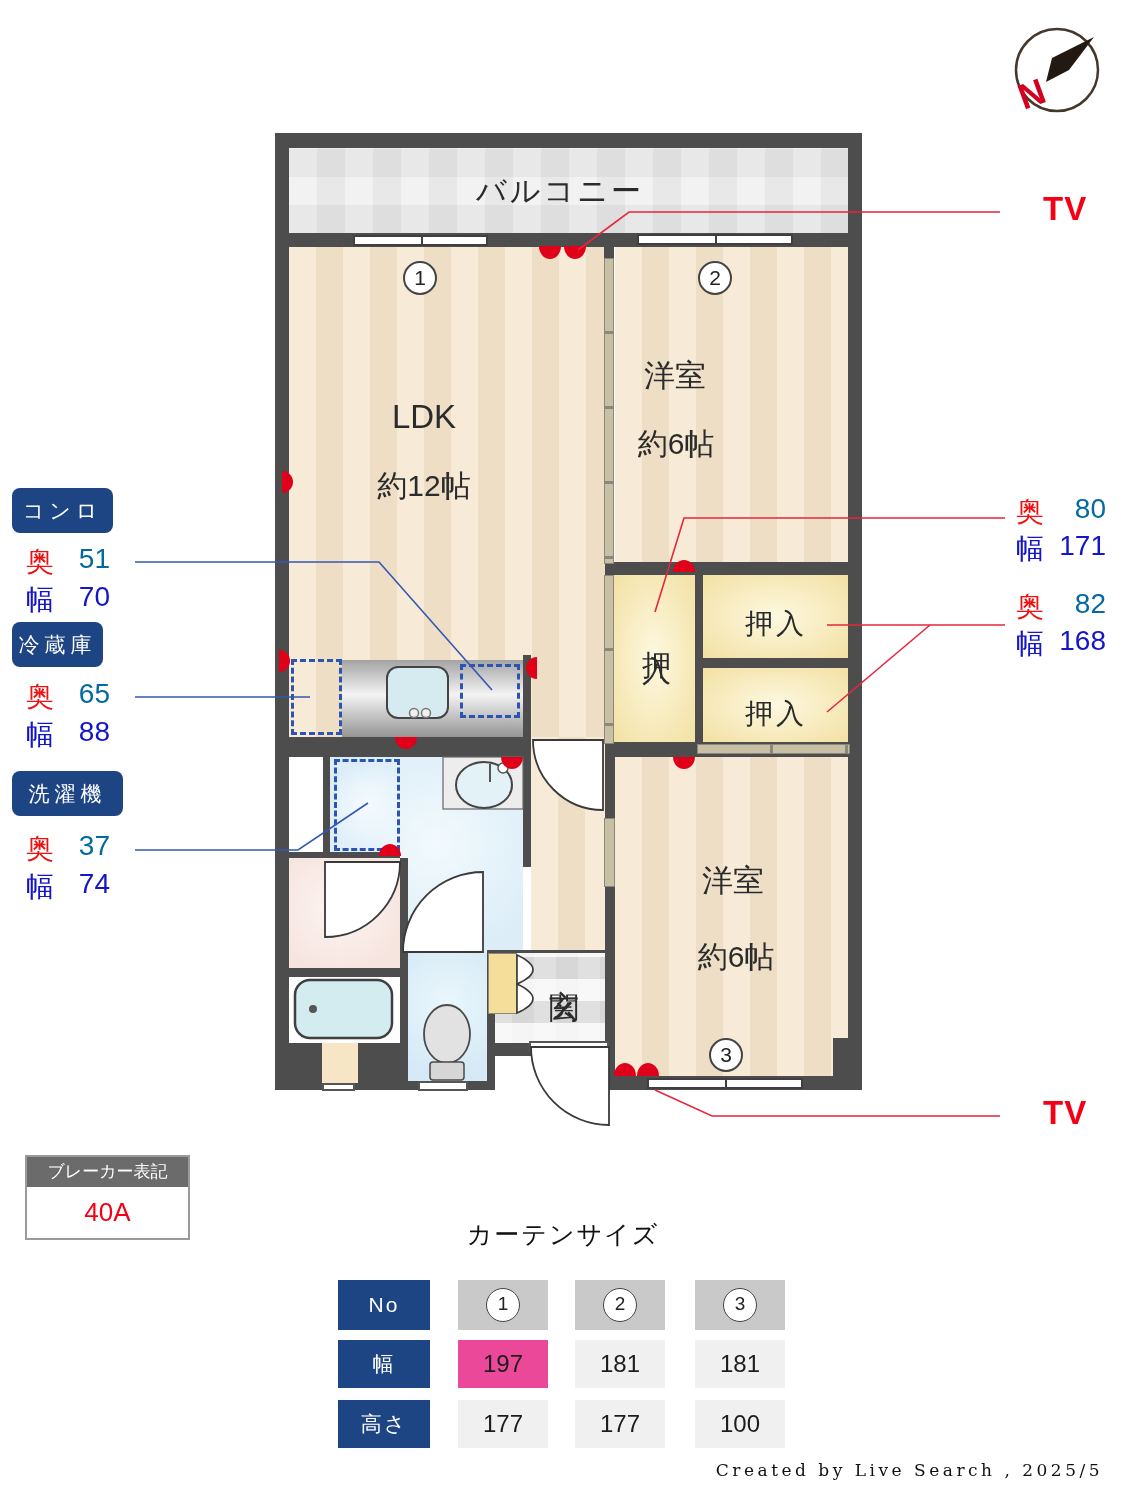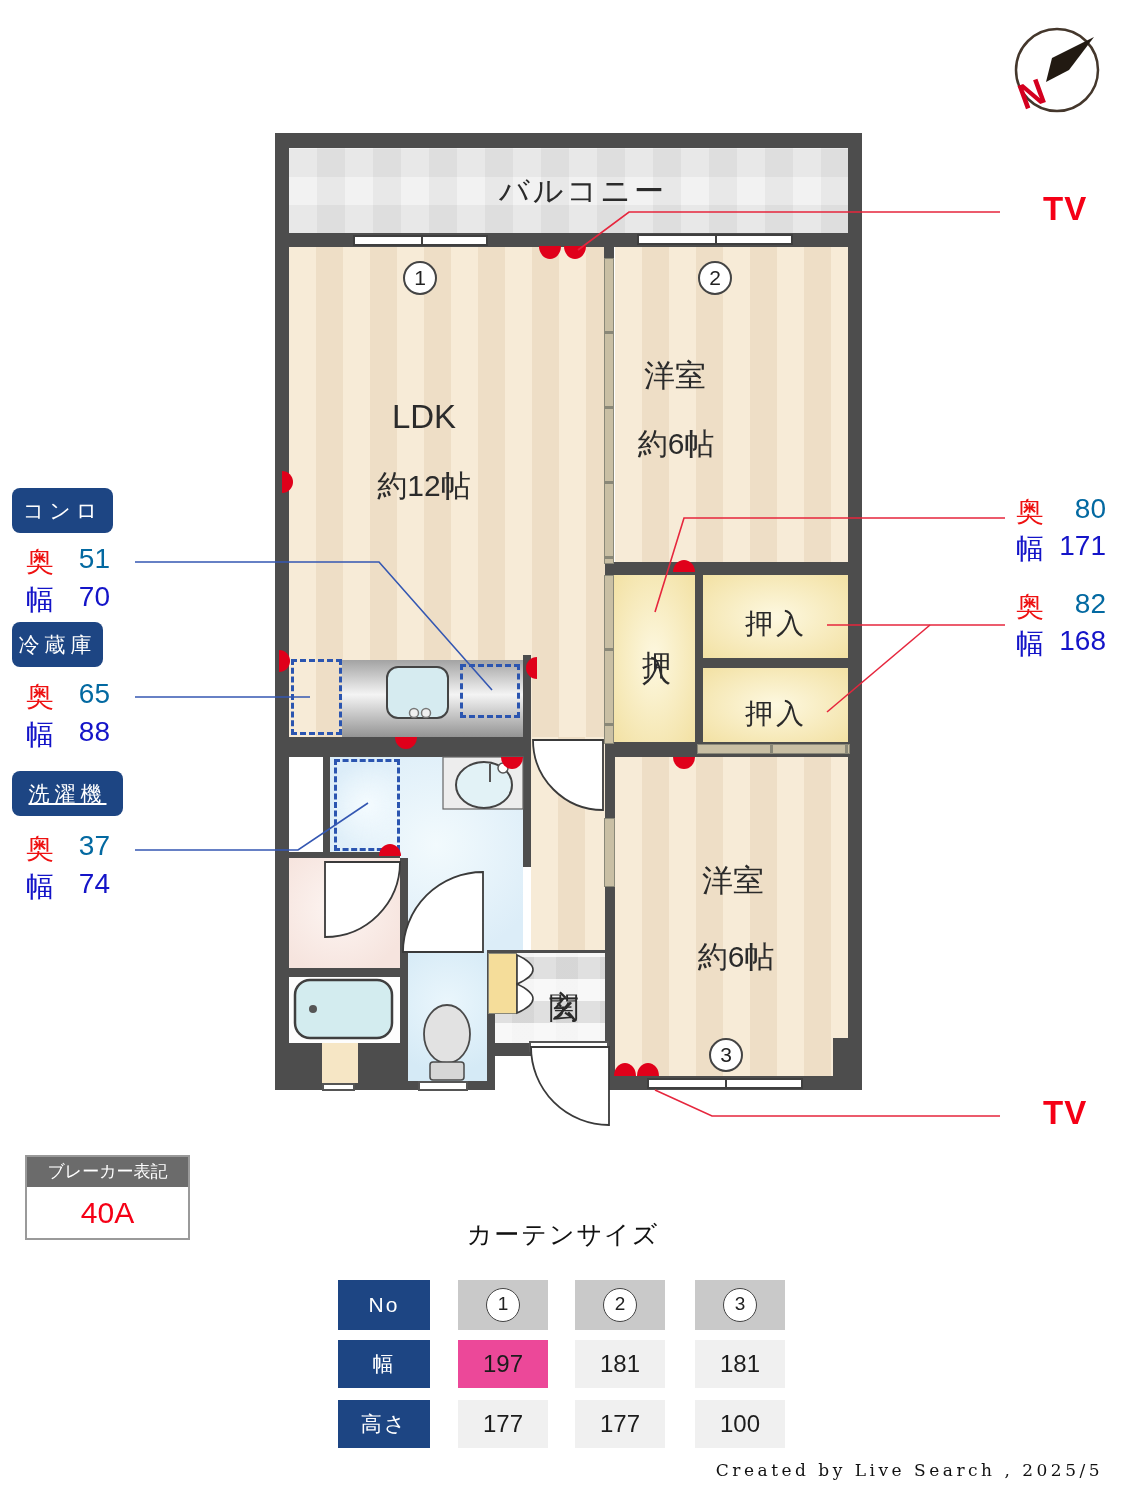--- a/index.html
+++ b/index.html
@@ -174,21 +174,21 @@
       <polyline points="135,850 298,850 368,803"></polyline>
     </g>
 
     <g>
       <circle cx="1057" cy="70" r="41" fill="#fff" stroke="#44372c" stroke-width="2.5"></circle>
       <path d="M1094,37 L1052,58 L1046,82 L1069,70 Z" fill="#221a12"></path>
       <text x="1018" y="106" font-size="36" font-weight="bold" fill="#d4001f" font-family="Liberation Sans, sans-serif" transform="rotate(-20 1032 92)">N</text>
     </g>
   </svg>
 
-  <div class="txt center" style="left:560px;top:171px;font-size:30px;letter-spacing:3px;margin-left:23px;">バルコニー</div>
+  <div class="txt center" style="left:560px;top:171px;font-size:30px;letter-spacing:3px;">バルコニー</div>
 
   <div class="circno" style="left:403px;top:261px;">1</div>
   <div class="txt center" style="left:424px;top:398px;font-size:33px;">LDK</div>
   <div class="txt center" style="left:424px;top:466px;font-size:30px;">約12帖</div>
 
   <div class="circno" style="left:698px;top:261px;">2</div>
   <div class="txt center" style="left:675px;top:355px;font-size:31px;">洋室</div>
   <div class="txt center" style="left:676px;top:424px;font-size:30px;">約6帖</div>
 
   <div class="txt vtext" style="left:637px;top:628px;font-size:29px;">押入</div>
@@ -217,21 +217,21 @@
   <div class="bluebox" style="left:12px;top:622px;width:91px;height:45px;line-height:45px;">冷蔵庫</div>
   <div class="dimrow" style="left:26px;top:678px;">
     <span class="k">奥</span>
     <span class="v">65</span>
   </div>
   <div class="dimrow blue" style="left:26px;top:716px;">
     <span class="k">幅</span>
     <span class="v">88</span>
   </div>
 
-  <div class="bluebox" style="left:12px;top:771px;width:111px;height:45px;line-height:45px;text-decoration:underline;">洗濯機</div>
+  <div class="bluebox" style="left:12px;top:771px;width:111px;height:45px;line-height:45px;">洗濯機</div>
   <div class="dimrow" style="left:26px;top:830px;">
     <span class="k">奥</span>
     <span class="v">37</span>
   </div>
   <div class="dimrow blue" style="left:26px;top:868px;">
     <span class="k">幅</span>
     <span class="v">74</span>
   </div>
 
   <div class="dimrow" style="left:1016px;top:493px;width:90px;">
@@ -246,21 +246,21 @@
     <span class="k">奥</span>
     <span class="v">82</span>
   </div>
   <div class="dimrow blue" style="left:1016px;top:625px;width:90px;">
     <span class="k">幅</span>
     <span class="v">168</span>
   </div>
 
   <div class="abs" style="left:25px;top:1155px;width:165px;height:85px;z-index:6;border:2px solid #9a9a9a;box-sizing:border-box;background:#fff;">
     <div style="background:#6b6b6b;color:#fff;font-size:17px;text-align:center;line-height:30px;height:30px;">ブレーカー表記</div>
-    <div style="color:#f50016;font-size:30px;text-align:center;line-height:51px;">40A</div>
+    <div style="color:#f50016;font-size:26px;text-align:center;line-height:51px;">40A</div>
   </div>
 
 
   <div class="txt center" style="left:563px;top:1218px;font-size:25px;letter-spacing:2px;color:#111;">カーテンサイズ</div>
 
   <div class="tbl-hdr" style="left:338px;top:1280px;width:92px;height:50px;line-height:50px;">No</div>
   <div class="tbl-cell" style="left:458px;top:1280px;width:90px;height:50px;background:#c9c9c9;">
     <span class="circno" style="position:relative;display:inline-block;margin-top:8px;border-width:1.5px;font-size:19px;">1</span>
   </div>
   <div class="tbl-cell" style="left:575px;top:1280px;width:90px;height:50px;background:#c9c9c9;">

